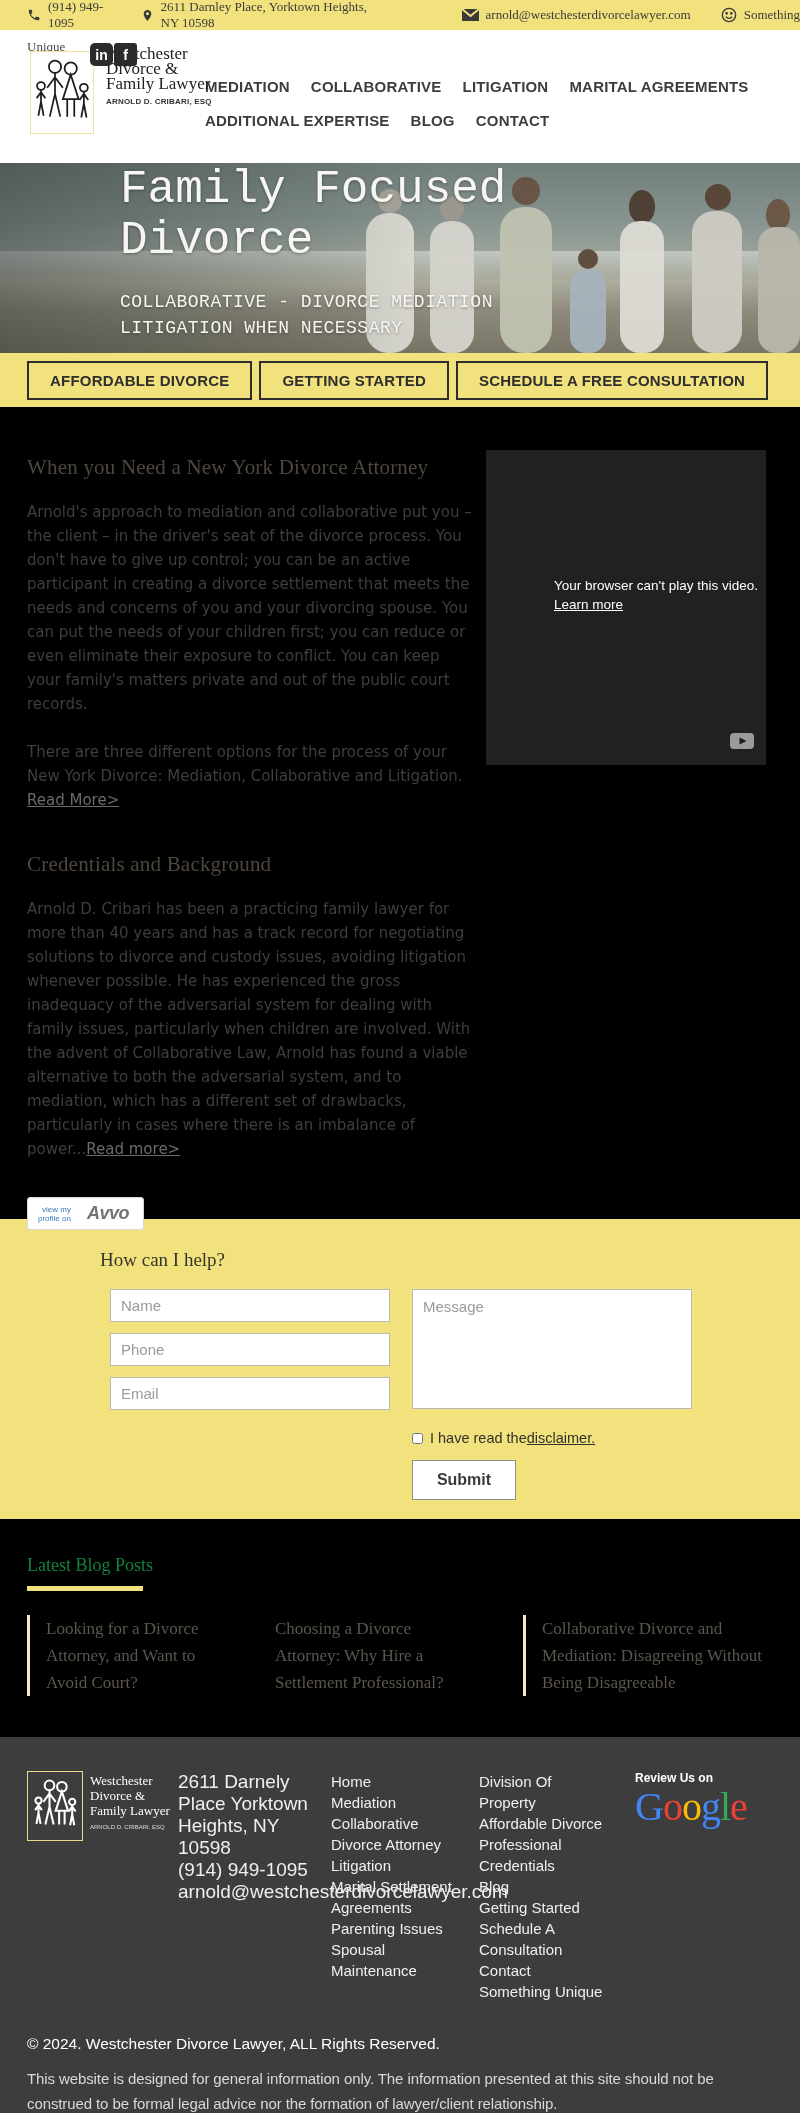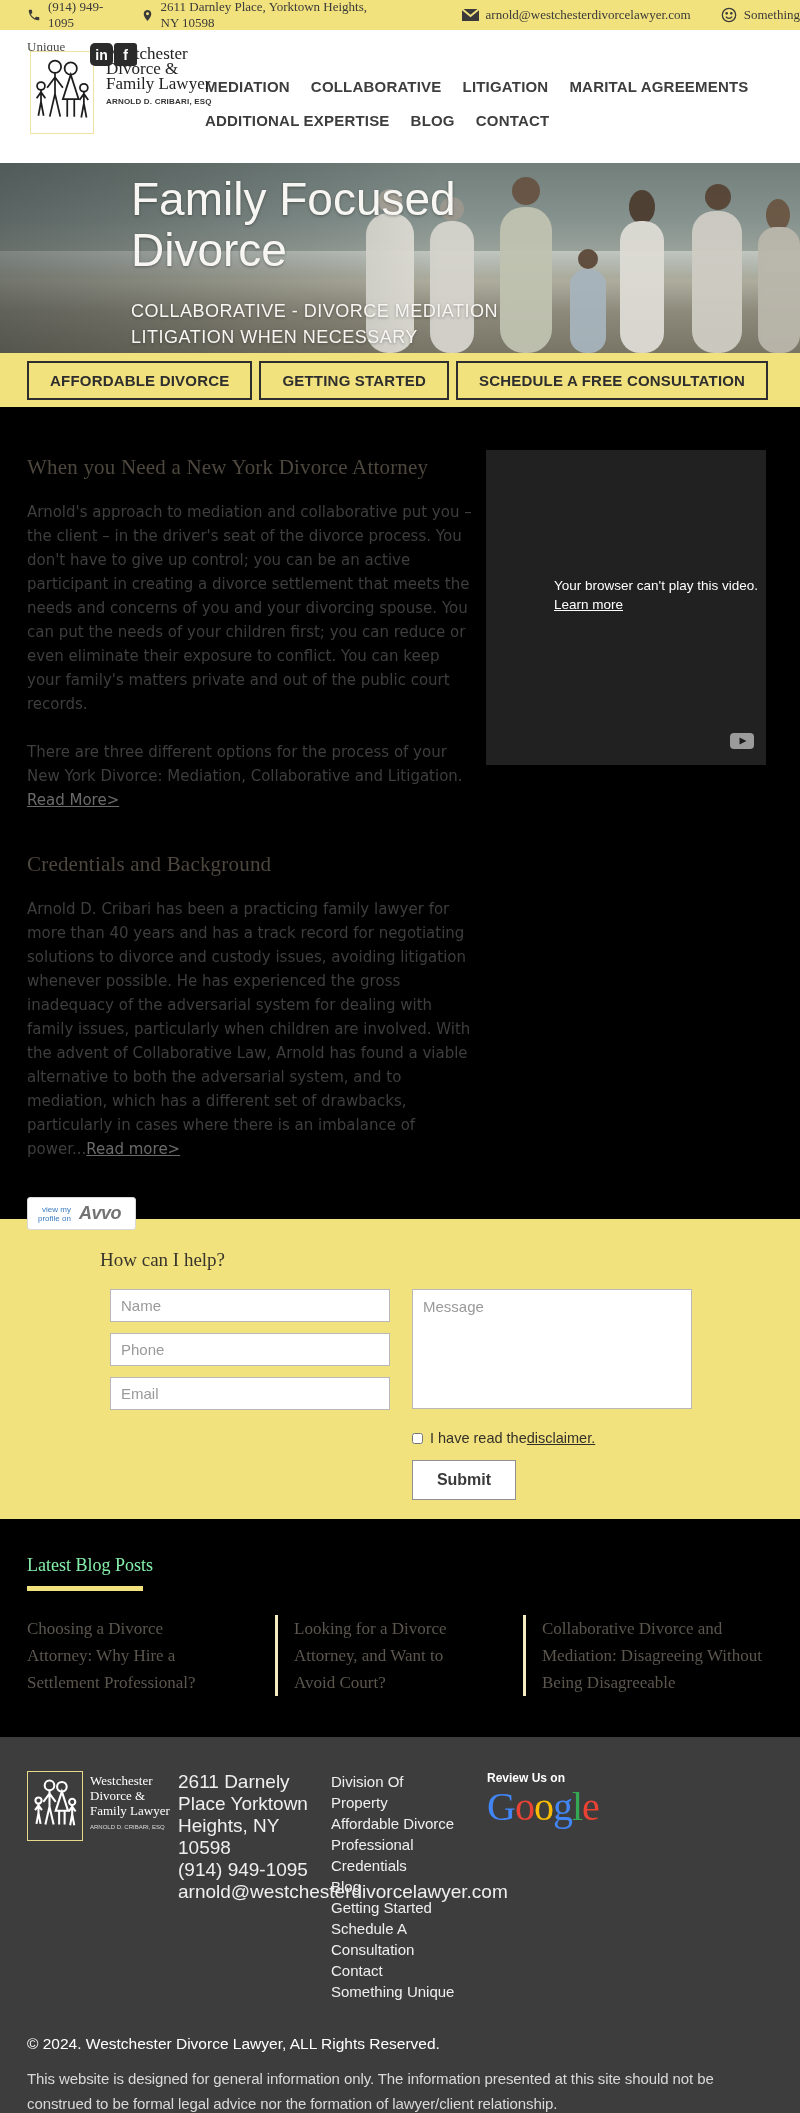--- a/index.html
+++ b/index.html
@@ -35,39 +35,39 @@
   .mainnav .row{display:flex;gap:21px;margin-bottom:17px;}
   .mainnav a{font-size:15px;font-weight:bold;color:#3d3d3d;letter-spacing:.2px;}
 
   
   .hero{height:190px;position:relative;overflow:hidden;
         background:linear-gradient(180deg,#76837f 0%,#8b9894 30%,#a7aea4 52%,#b5b4a4 62%,#938f80 78%,#7d7969 100%);}
   .hero-wave{position:absolute;left:0;top:88px;width:100%;height:26px;
              background:linear-gradient(180deg,rgba(235,238,232,.55),rgba(235,238,232,0));}
   .hero-people{position:absolute;right:0;top:0;height:190px;}
   .hero-shade{position:absolute;inset:0;background:linear-gradient(90deg,rgba(35,42,42,.45),rgba(35,42,42,.05) 55%);}
-  .hero-text{position:absolute;left:131px;top:2px;color:#f7f6f2;font-family:Liberation Sans, sans-serif;
-             text-shadow:0 1px 3px rgba(0,0,0,.35);margin-top:9px;}
+  .hero-text{position:absolute;left:120px;top:2px;color:#f7f6f2;font-family:Liberation Mono, monospace;
+             text-shadow:0 1px 3px rgba(0,0,0,.35);}
   .hero-title{font-size:46px;line-height:51px;font-weight:400;}
   .hero-sub{margin-top:22px;font-size:18px;line-height:26px;letter-spacing:.5px;}
 
   
   .ctabar{height:54px;background:#f2e27d;display:flex;align-items:center;gap:7px;padding-left:27px;box-sizing:border-box;}
   .cta{border:2px solid #2e2e2e;color:#2e2e2e;font-family:"Liberation Sans",sans-serif;
        font-weight:bold;font-size:15px;letter-spacing:.2px;padding:9px 21px;background:transparent;}
 
   
   .main{height:812px;background:#000;position:relative;box-sizing:border-box;padding:48px 0 13px 27px;}
   .col-left{width:445px;}
   .main h2{font-family:"Liberation Serif",serif;font-weight:400;font-size:21px;
            color:#4d473e;margin:0 0 20px 0;letter-spacing:.2px;}
   .main h2.h2b{margin-top:40px;}
   .main p{font-size:15px;line-height:24px;color:#3e3e3e;margin:0 0 24px 0;}
   .readmore{color:#6b6b6b;text-decoration:underline;}
-  .avvo{display:inline-flex;align-items:center;gap:8px;background:#fff;border-radius:3px;
+  .avvo{display:inline-flex;align-items:center;gap:16px;background:#fff;border-radius:3px;
         padding:5px 14px 5px 10px;margin-top:12px;border:1px solid #d8d8d8;}
   .avvo .pref{font-size:8px;line-height:9px;color:#3b7bbf;text-align:right;font-family:"Liberation Sans",sans-serif;}
   .avvo .logo{font-family:"Liberation Sans",sans-serif;font-weight:bold;font-style:italic;
               font-size:18px;color:#737373;letter-spacing:-.5px;text-align:center;}
   .video{position:absolute;left:486px;top:43px;width:280px;height:315px;background:#212121;}
   .video-msg{position:absolute;left:68px;top:126px;width:212px;color:#fff;
              font-family:"Liberation Sans",sans-serif;font-size:13.5px;line-height:19px;
              white-space:nowrap;overflow:hidden;}
   .video-msg a{display:block;text-decoration:underline;}
   .ytbtn{position:absolute;right:12px;bottom:12px;}
@@ -86,21 +86,21 @@
   input::placeholder,textarea::placeholder{color:#9a9a9a;}
   .chkrow{display:flex;align-items:center;margin-top:17px;font-size:14.5px;color:#33302a;
           font-family:"Liberation Sans",sans-serif;}
   .chkrow input{width:11px;height:11px;margin:0 7px 0 0;}
   .chkrow a{text-decoration:underline;}
   .submit{margin-top:14px;width:104px;height:40px;background:#fff;border:1px solid #8f8f8f;
           font-family:"Liberation Sans",sans-serif;font-weight:bold;font-size:16px;color:#3a3a3a;}
 
   
   .blog{height:218px;background:#000;box-sizing:border-box;padding:36px 0 0 27px;}
-  .blog h2{font-family:"Liberation Serif",serif;font-weight:400;font-size:18px;color:#86efac;margin:0;}
+  .blog h2{font-family:"Liberation Serif",serif;font-weight:400;font-size:18px;color:#15803d;margin:0;}
   .blog-bar{width:116px;height:5px;background:#f2e27d;margin-top:10px;}
   .posts{display:flex;margin-top:24px;}
   .post{font-family:"Liberation Serif",serif;font-size:17px;line-height:27px;color:#5b564e;}
   .post.p1{width:248px;}
   .post.p1 div{width:180px;}
   .post.p2{width:248px;border-left:3px solid #f4ebc3;padding-left:16px;box-sizing:border-box;}
   .post.p2 div{width:190px;}
   .post.p3{width:262px;border-left:3px solid #f4ebc3;padding-left:16px;box-sizing:border-box;}
   .post.p3 div{width:238px;}
 
@@ -293,25 +293,25 @@
       </div>
       <button class="submit">Submit</button>
     </div>
   </div>
 </section>
 
 <section class="blog">
   <h2>Latest Blog Posts</h2>
   <div class="blog-bar"></div>
   <div class="posts">
+    <a class="post p2">
+        <div>Looking for a Divorce Attorney, and Want to Avoid Court?</div>
+      </a>
     <a class="post p1">
         <div>Choosing a Divorce Attorney: Why Hire a Settlement Professional?</div>
-      </a>
-    <a class="post p2">
-        <div>Looking for a Divorce Attorney, and Want to Avoid Court?</div>
       </a>
     <a class="post p3">
         <div>Collaborative Divorce and Mediation: Disagreeing Without Being Disagreeable</div>
       </a>
   </div>
 </section>
 
 <footer class="footer">
   <div class="fcols">
     <div class="flogo">
@@ -336,20 +336,29 @@
     </div>
     <div class="faddr">
       <div>
         <div>2611 Darnely</div>
         <div>Place Yorktown</div>
         <div>Heights, NY 10598</div>
       </div>
       <a class="phone">(914) 949-1095</a>
       <a class="mail">arnold@westchesterdivorcelawyer.com</a>
     </div>
+    <ul class="fnav fnav1">
+      <li><a>Home</a></li>
+      <li><a>Mediation</a></li>
+      <li><a>Collaborative Divorce Attorney</a></li>
+      <li><a>Litigation</a></li>
+      <li><a>Marital Settlement Agreements</a></li>
+      <li><a>Parenting Issues</a></li>
+      <li><a>Spousal Maintenance</a></li>
+    </ul>
     <ul class="fnav fnav2">
       <li><a>Division Of Property</a></li>
       <li><a>Affordable Divorce</a></li>
       <li><a>Professional Credentials</a></li>
       <li><a>Blog</a></li>
       <li><a>Getting Started</a></li>
       <li><a>Schedule A Consultation</a></li>
       <li><a>Contact</a></li>
       <li><a>Something Unique</a></li>
     </ul>

